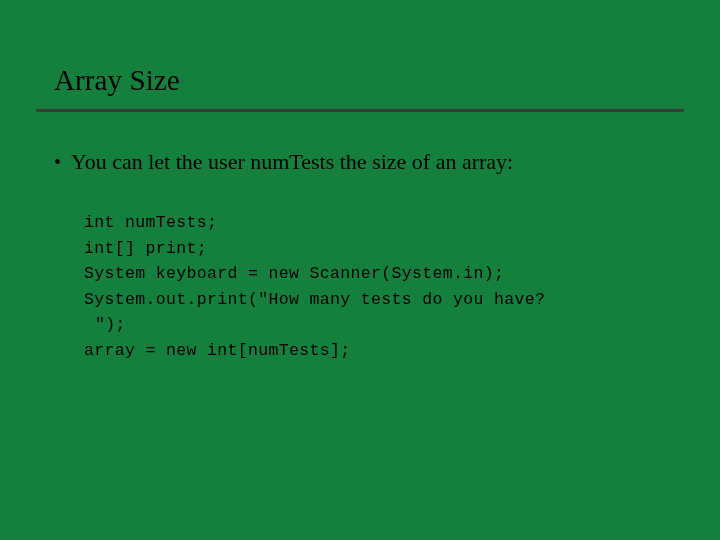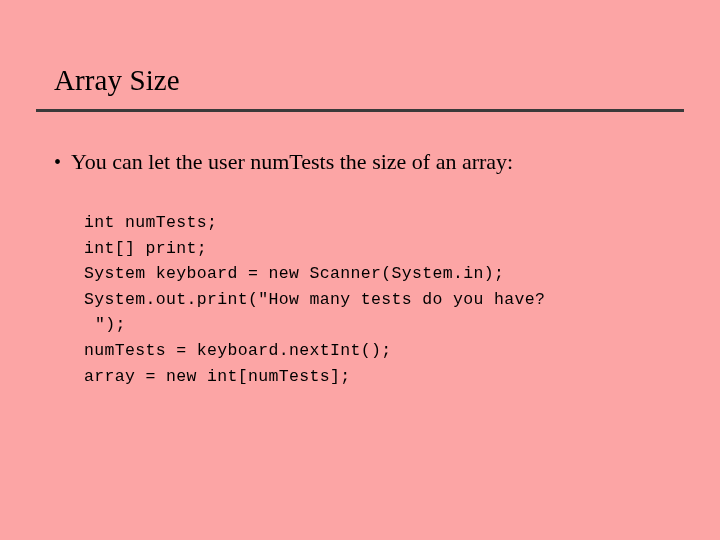--- a/index.html
+++ b/index.html
@@ -6,21 +6,21 @@
   html, body {
     margin: 0;
     padding: 0;
     background: #ffffff;
   }
 
   .slide {
     position: relative;
     width: 720px;
     height: 540px;
-    background: #fca5a5;
+    background: #15803d;
     overflow: hidden;
     font-family: "Liberation Serif", "DejaVu Serif", serif;
     color: #000000;
     -webkit-font-smoothing: antialiased;
   }
 
   
   .slide-title {
     position: absolute;
     left: 54px;
@@ -111,17 +111,16 @@
       <span class="bullet-text">You can let the user numTests the size of an array:</span>
     </div>
   </div>
 
   <div class="code-block">
     <div class="code-line">int numTests;</div>
     <div class="code-line">int[] print;</div>
     <div class="code-line">System keyboard = new Scanner(System.in);</div>
     <div class="code-line">System.out.print("How many tests do you have?</div>
     <div class="code-line continuation">");</div>
-    <div class="code-line">numTests = keyboard.nextInt();</div>
     <div class="code-line">array = new int[numTests];</div>
   </div>
 
 </div>
 
 </body></html>

